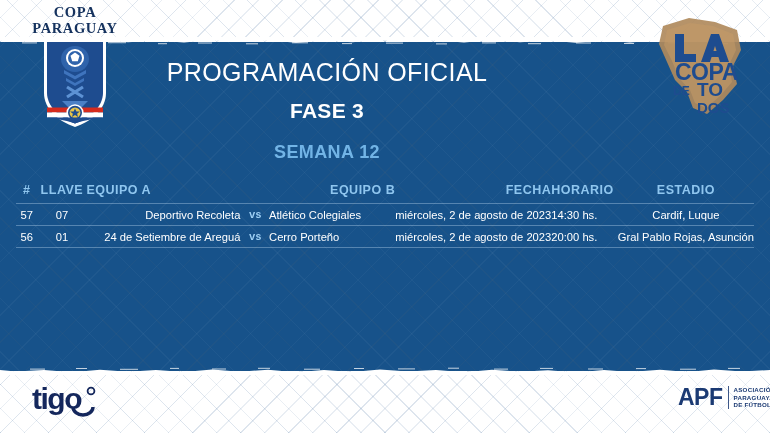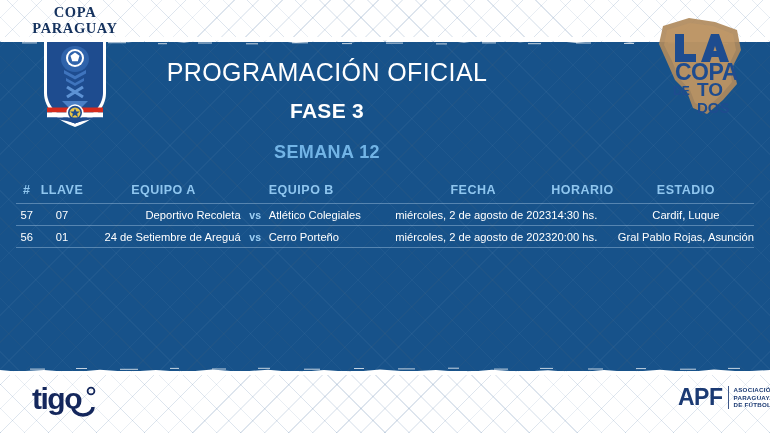--- a/index.html
+++ b/index.html
@@ -99,27 +99,27 @@
     padding:4.5px 0 4.5px 0; white-space:nowrap;
     border-top:1px solid rgba(190,218,242,.38);
   }
   tbody tr:last-child td { border-bottom:1px solid rgba(190,218,242,.38); }
 
   .c-num    { width:34px;  text-align:center; }
   .c-llave  { width:58px;  text-align:center; }
   .c-teamA  { width:186px; text-align:right; padding-right:7px; }
   .c-vs     { width:20px;  text-align:center; }
   .c-teamB  { width:180px; text-align:left; padding-left:6px; }
-  .c-fecha  { width:132px; text-align:center; }
+  .c-fecha  { width:132px; text-align:right; }
   .c-hora   { width:72px;  text-align:left; }
   .c-estadio{ text-align:center; }
 
-  th.c-teamA { text-align:center; padding-right:7px; }
-  th.c-teamB { text-align:left;  padding-left:6px; }
-  td.c-vs { color:#9ed0f5; font-weight:bold; font-size:10.5px; }
+  th.c-teamA { text-align:left; padding-right:7px; }
+  th.c-teamB { text-align:right;  padding-left:6px; }
+  td.c-vs { color:#9ed0f5; font-weight:bold; font-size:10.5px;font-family:Liberation Mono, monospace; }
 
   
   #tigo-logo { position:absolute; left:32px; top:383px; z-index:7; }
   #apf-logo  { position:absolute; left:678px; top:386px; z-index:7; display:flex; align-items:center; gap:5px; }
   #apf-mark {
     font-family:"Liberation Sans", sans-serif; font-weight:bold;
     font-size:23px; color:#1b3a73; letter-spacing:-.5px; line-height:23px;
   }
   #apf-rule { width:1px; height:23px; background:#1b3a73; opacity:.85; }
   #apf-sub {

